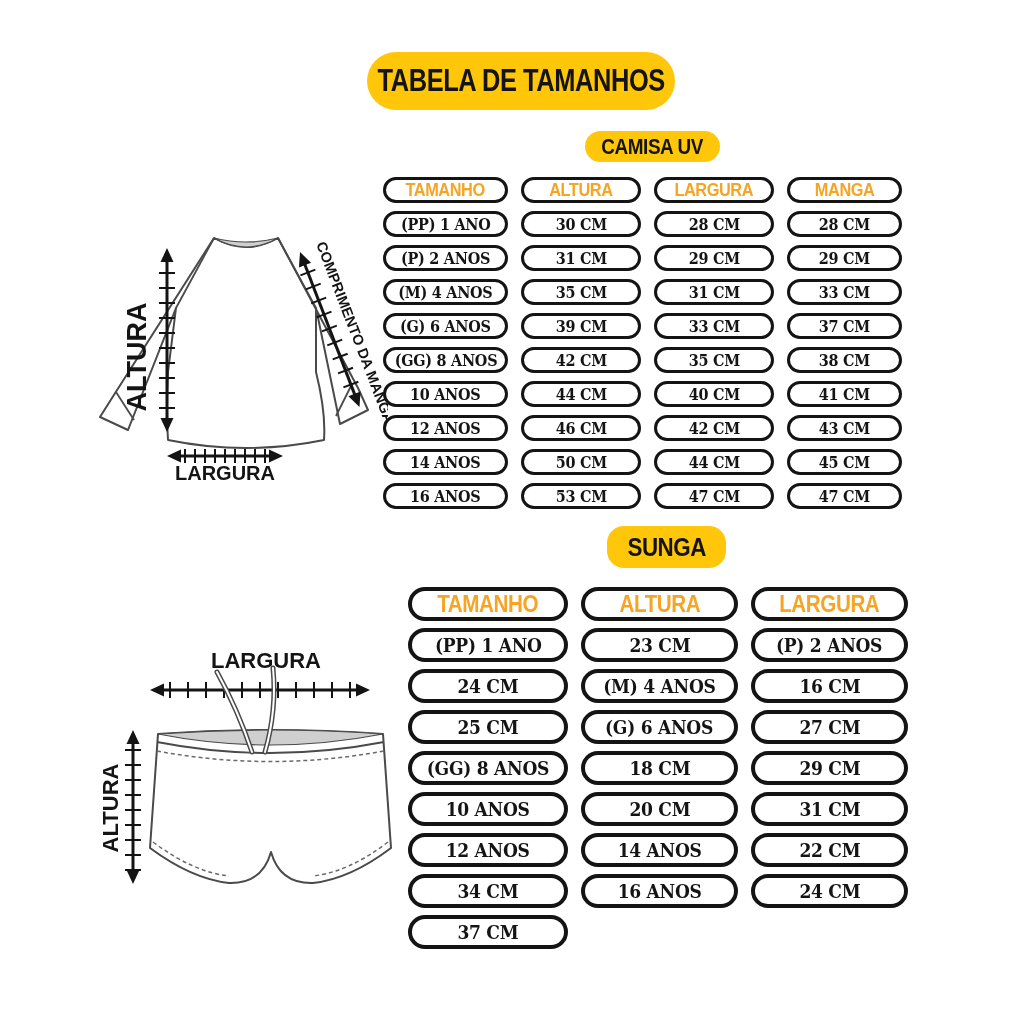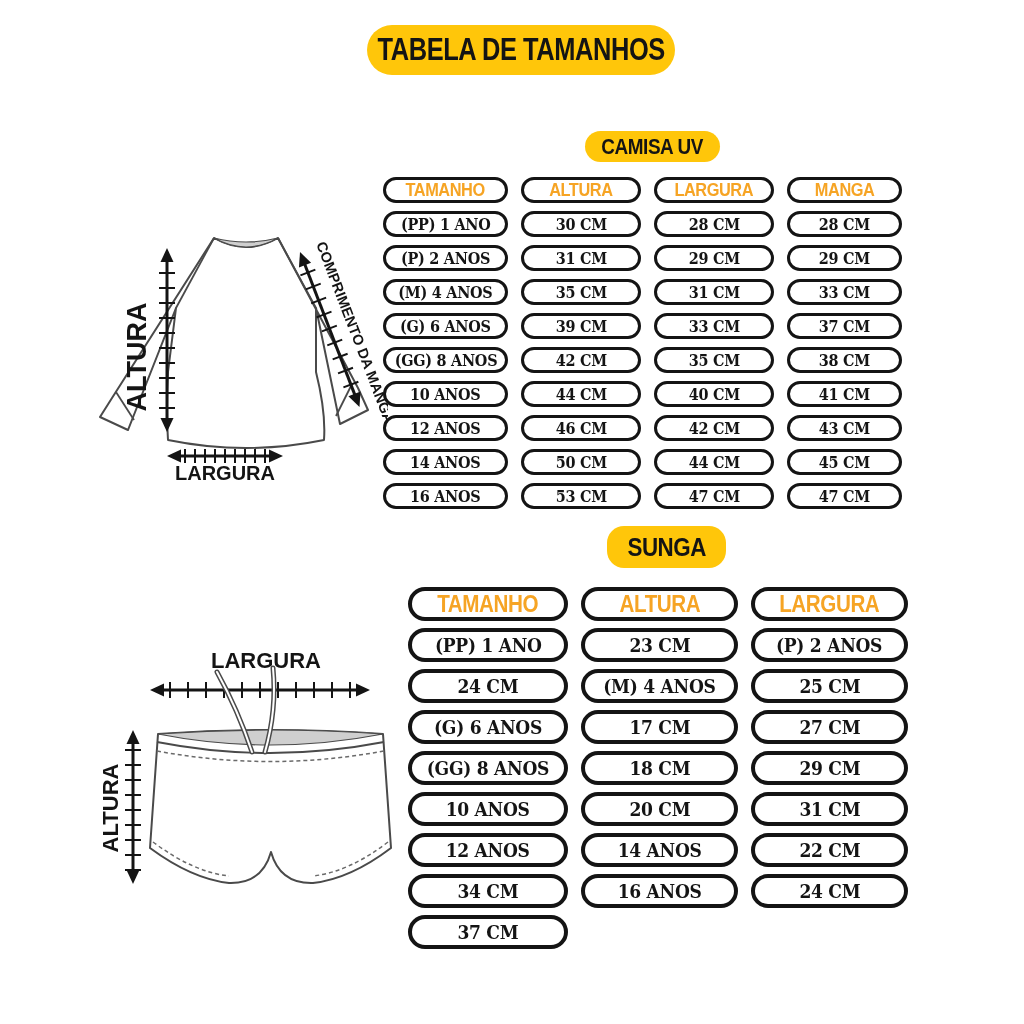--- a/index.html
+++ b/index.html
@@ -38,21 +38,21 @@
   .tbl-camisa .cell .cond { font-size:16px; }
   .tbl-sunga {
     left:408px; top:587px;
     grid-template-columns:160px 157px 157px; column-gap:13px;
     grid-auto-rows:34px; row-gap:7px;
   }
   .tbl-sunga .pill { border-width:4px; border-radius:18px; }
   .tbl-sunga .hdr .cond  { font-size:24px; }
   .tbl-sunga .cell .cond { font-size:19px; }
 
-  .title-pill  { left:367px; top:25px;  width:308px; height:50px; border-radius:30px; }
+  .title-pill  { left:367px; top:52px;  width:308px; height:58px; border-radius:30px; }
   .title-pill .cond { font-size:31px; transform:scaleX(0.82); }
   .camisa-pill { left:585px; top:131px; width:135px; height:31px; border-radius:16px; }
   .camisa-pill .cond { font-size:22px; }
   .sunga-pill  { left:607px; top:526px; width:119px; height:42px; border-radius:17px; }
   .sunga-pill .cond { font-size:26px; }
 
   svg .outline { fill:#ffffff; stroke:#4a4a4a; stroke-width:2; stroke-linejoin:round; }
   svg .seam    { fill:none; stroke:#4a4a4a; stroke-width:1.8; }
   svg .shade   { fill:#cfcfcf; stroke:#4a4a4a; stroke-width:1.2; }
   svg .stitch  { fill:none; stroke:#6a6a6a; stroke-width:1.5; stroke-dasharray:4 3; }
@@ -297,30 +297,30 @@
       <span class="cond">(P) 2 ANOS</span>
     </div>
   <div class="pill cell">
       <span class="cond">24 CM</span>
     </div>
 
   <div class="pill cell">
       <span class="cond">(M) 4 ANOS</span>
     </div>
   <div class="pill cell">
+      <span class="cond">16 CM</span>
+    </div>
+  <div class="pill cell">
       <span class="cond">25 CM</span>
     </div>
 
   <div class="pill cell">
       <span class="cond">(G) 6 ANOS</span>
     </div>
   <div class="pill cell">
-      <span class="cond">17 CM</span>
-    </div>
-  <div class="pill cell">
       <span class="cond">27 CM</span>
     </div>
 
   <div class="pill cell">
       <span class="cond">(GG) 8 ANOS</span>
     </div>
   <div class="pill cell">
       <span class="cond">18 CM</span>
     </div>
   <div class="pill cell">

